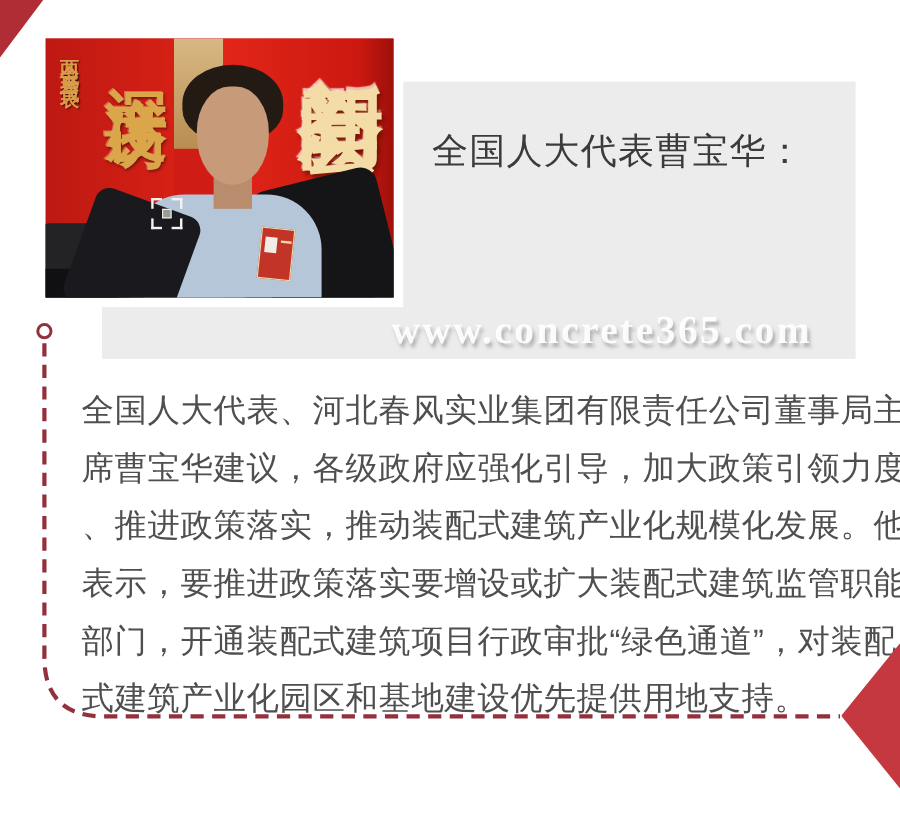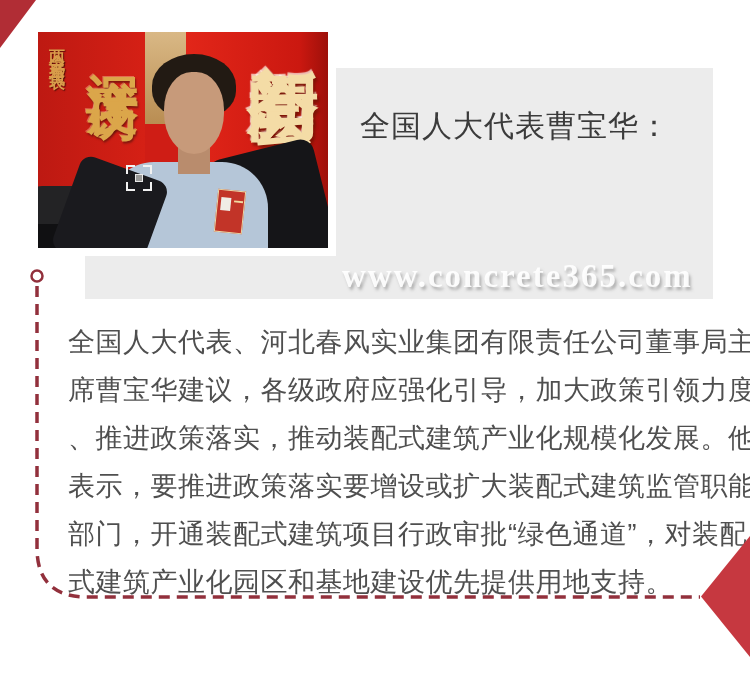--- a/index.html
+++ b/index.html
@@ -52,21 +52,21 @@
   
   .wm1 {
     position: absolute; left: 330px; top: 219px;
     font-family: "Liberation Serif", serif;
     font-weight: bold; font-size: 35px;
     color: rgba(255,255,255,0.92);
     text-shadow: 2px 3px 3px rgba(130,130,130,0.55);
     white-space: nowrap; letter-spacing: 0.5px;
   }
   .wm2 {
-    position: absolute; left: 342px; top: 258px;
+    position: absolute; left: 326px; top: 258px;
     font-family: "Liberation Serif", serif;
     font-weight: bold; font-size: 33px;
     color: rgba(255,255,255,0.92);
     text-shadow: 2px 3px 3px rgba(130,130,130,0.55);
     white-space: nowrap; letter-spacing: 2px;
   }
 
   
   .photo-frame {
     position: absolute; left: 30px; top: 24px;

